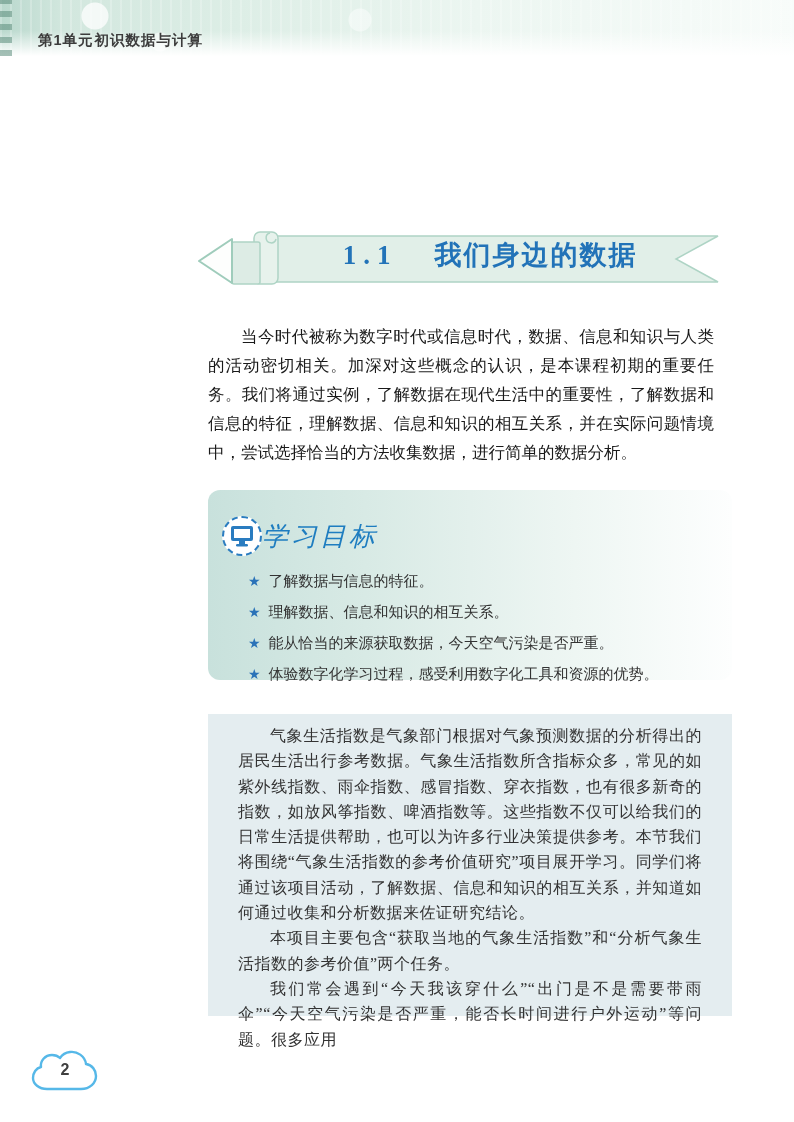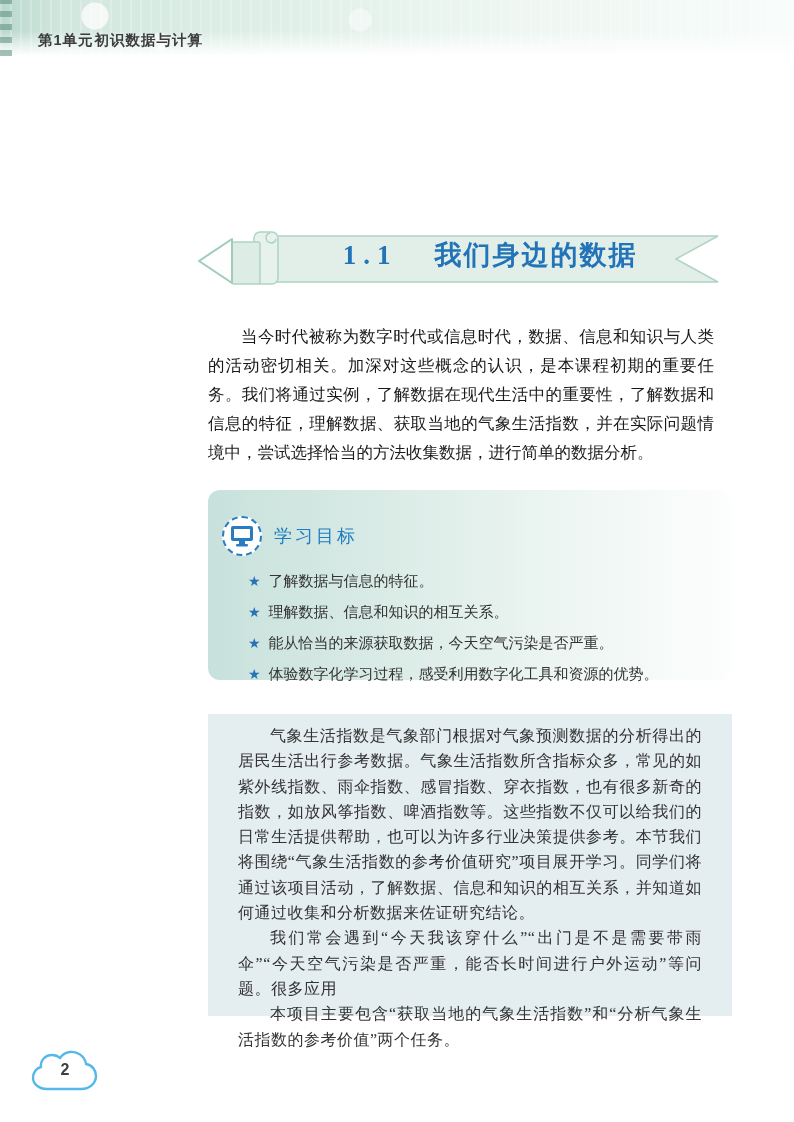--- a/index.html
+++ b/index.html
@@ -34,21 +34,21 @@
   .intro{position:absolute;left:208px;top:322px;width:506px;margin:0;
     font-family:"Liberation Serif","DejaVu Serif",serif;font-size:16.5px;line-height:29px;
     color:#1a1a1a;text-align:justify;text-indent:2em;}
 
   
   .objectives{position:absolute;left:208px;top:490px;width:524px;height:190px;border-radius:12px;
     background:linear-gradient(90deg,#c8e1dc 0%,#d8eae5 30%,#eef6f3 70%,#fdfefe 100%);}
   .obj-head{position:absolute;left:14px;top:26px;display:flex;align-items:center;}
   .obj-icon{width:40px;height:40px;box-sizing:border-box;border:2px dashed #2a7cc0;border-radius:50%;
     background:#fff;display:flex;align-items:center;justify-content:center;}
-  .obj-title{margin-left:12px;font-size:18px;color:#1e7dc0;letter-spacing:3px;}
+  .obj-title{font-size:26px;color:#1e7dc0;letter-spacing:3px;font-style:italic;}
   .obj-list{position:absolute;left:40px;top:80px;margin:0;padding:0;list-style:none;}
   .obj-list li{margin:0 0 9px 0;font-size:15px;line-height:22px;color:#333;display:flex;align-items:baseline;}
   .star{color:#2a72b8;font-size:14px;margin-right:8px;flex:0 0 auto;}
 
   
   .reading{position:absolute;left:208px;top:714px;width:524px;height:302px;background:#e4edf0;
     box-sizing:border-box;padding:9px 30px;}
   .reading p{margin:0;font-family:"Liberation Serif","DejaVu Serif",serif;font-size:16px;
     line-height:25.3px;color:#333;text-align:justify;text-indent:2em;letter-spacing:.5px;}
 
@@ -79,21 +79,21 @@
 
       <rect x="36" y="16" width="28" height="42" rx="2" fill="#ddece5" stroke="#aed4c5" stroke-width="1.5"></rect>
 
       <path d="M3,35 L36,13 L36,57 Z" fill="#fdfefd" stroke="#9fccbb" stroke-width="2" stroke-linejoin="round"></path>
     </svg>
     <div class="banner-text">
       <span class="sec-num">1.1</span><span class="sec-title">我们身边的数据</span>
     </div>
   </div>
 
-  <p class="intro">当今时代被称为数字时代或信息时代，数据、信息和知识与人类的活动密切相关。加深对这些概念的认识，是本课程初期的重要任务。我们将通过实例，了解数据在现代生活中的重要性，了解数据和信息的特征，理解数据、获取当地的气象生活指数，并在实际问题情境中，尝试选择恰当的方法收集数据，进行简单的数据分析。</p>
+  <p class="intro">当今时代被称为数字时代或信息时代，数据、信息和知识与人类的活动密切相关。加深对这些概念的认识，是本课程初期的重要任务。我们将通过实例，了解数据在现代生活中的重要性，了解数据和信息的特征，理解数据、信息和知识的相互关系，并在实际问题情境中，尝试选择恰当的方法收集数据，进行简单的数据分析。</p>
 
   <section class="objectives">
     <div class="obj-head">
       <span class="obj-icon">
         <svg width="24" height="22" viewBox="0 0 24 22" aria-hidden="true">
           <rect x="1" y="1" width="22" height="15" rx="2" fill="#2a7cc0"></rect>
           <rect x="4" y="4" width="16" height="9" fill="#ffffff"></rect>
           <rect x="9" y="16" width="6" height="3" fill="#2a7cc0"></rect>
           <rect x="6" y="19" width="12" height="2.4" rx="1.2" fill="#2a7cc0"></rect>
         </svg>
@@ -115,22 +115,22 @@
       </li>
       <li>
         <span class="star">★</span>
         <span>体验数字化学习过程，感受利用数字化工具和资源的优势。</span>
       </li>
     </ul>
   </section>
 
   <section class="reading">
     <p>气象生活指数是气象部门根据对气象预测数据的分析得出的居民生活出行参考数据。气象生活指数所含指标众多，常见的如紫外线指数、雨伞指数、感冒指数、穿衣指数，也有很多新奇的指数，如放风筝指数、啤酒指数等。这些指数不仅可以给我们的日常生活提供帮助，也可以为许多行业决策提供参考。本节我们将围绕“气象生活指数的参考价值研究”项目展开学习。同学们将通过该项目活动，了解数据、信息和知识的相互关系，并知道如何通过收集和分析数据来佐证研究结论。</p>
+    <p>本项目主要包含“获取当地的气象生活指数”和“分析气象生活指数的参考价值”两个任务。</p>
     <p>我们常会遇到“今天我该穿什么”“出门是不是需要带雨伞”“今天空气污染是否严重，能否长时间进行户外运动”等问题。很多应用</p>
-    <p>本项目主要包含“获取当地的气象生活指数”和“分析气象生活指数的参考价值”两个任务。</p>
   </section>
 
   <div class="pagenum">
     <svg width="74" height="50" viewBox="0 0 74 50" aria-hidden="true">
       <path d="M19 43 H53 C62 43 68 37 68 30 C68 24 64 19 58 18 C57 10 49 5 42 6 C38 6.5 34 9 32 12 C30 10 27 9 24 9 C17 9 12 15 13 21 C8 22 5 27 5 32 C5 38 11 43 19 43 Z" fill="#ffffff" stroke="#56b8e8" stroke-width="2.4" stroke-linejoin="round"></path>
     </svg>
     <span class="num">2</span>
   </div>
 
 </div>

